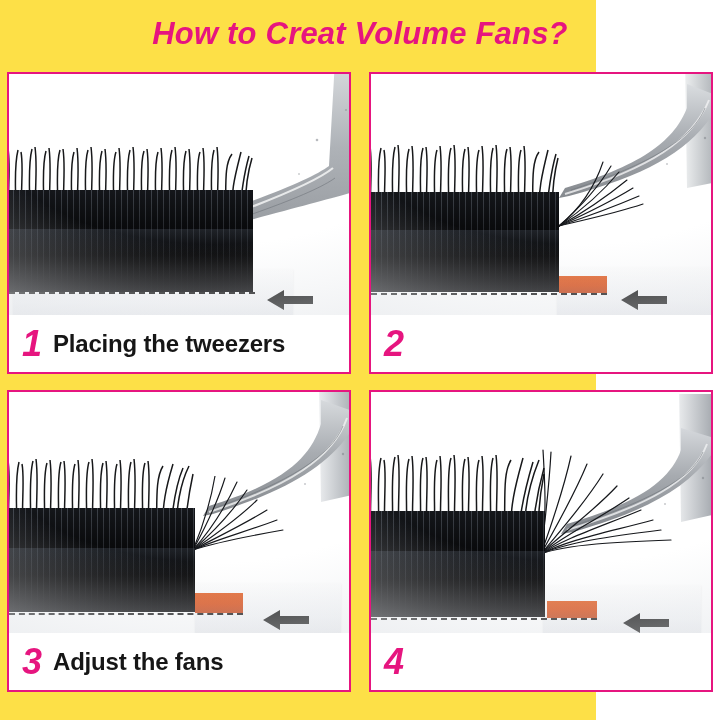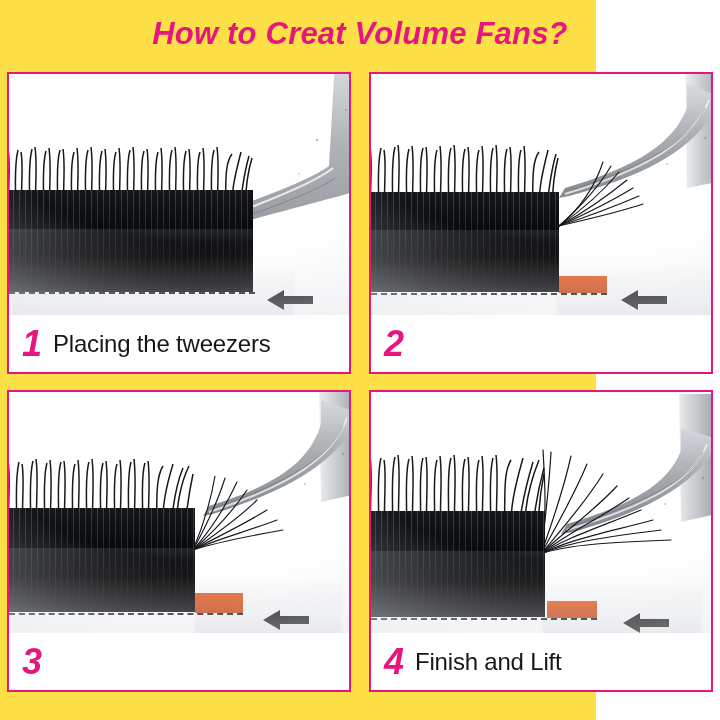--- a/index.html
+++ b/index.html
@@ -177,21 +177,21 @@
   .step-num {
     font-size: 36px;
     font-weight: bold;
     font-style: italic;
     color: #e6157f;
     line-height: 1;
     margin-right: 11px;
   }
   .step-text {
     font-size: 24px;
-    font-weight: normal;
+    font-weight: bold;
     color: #161616;
     line-height: 1;
     letter-spacing: -0.2px;
     white-space: nowrap;
   }
 </style>
 </head>
 <body>
 
 <div id="page">
@@ -484,20 +484,21 @@
 
         <div class="arrow" style="left:254px; bottom:6px;">
           <svg viewBox="0 0 46 22" xmlns="http://www.w3.org/2000/svg">
             <path d="M0 11 L17 1 L17 7 L46 7 L46 15 L17 15 L17 21 Z" fill="#1a1a1a"></path>
           </svg>
         </div>
       </div>
 
       <div class="caption">
         <span class="step-num">3</span>
+        <span class="step-text">Adjust the fans</span>
       </div>
     </div>
 
     <div class="panel">
       <div class="photo">
 
         <div class="card" style="left:172px; right:10px; bottom:-6px; height:58px;"></div>
 
         <div class="tweezer" style="left:168px; top:2px; width:186px; height:186px;">
           <svg viewBox="0 0 186 186" xmlns="http://www.w3.org/2000/svg">
@@ -584,18 +585,17 @@
 
         <div class="arrow" style="left:252px; bottom:3px;">
           <svg viewBox="0 0 46 22" xmlns="http://www.w3.org/2000/svg">
             <path d="M0 11 L17 1 L17 7 L46 7 L46 15 L17 15 L17 21 Z" fill="#1a1a1a"></path>
           </svg>
         </div>
       </div>
 
       <div class="caption">
         <span class="step-num">4</span>
-        <span class="step-text">Finish and Lift</span>
       </div>
     </div>
 
   </div>
 </div>
 
 </body></html>

